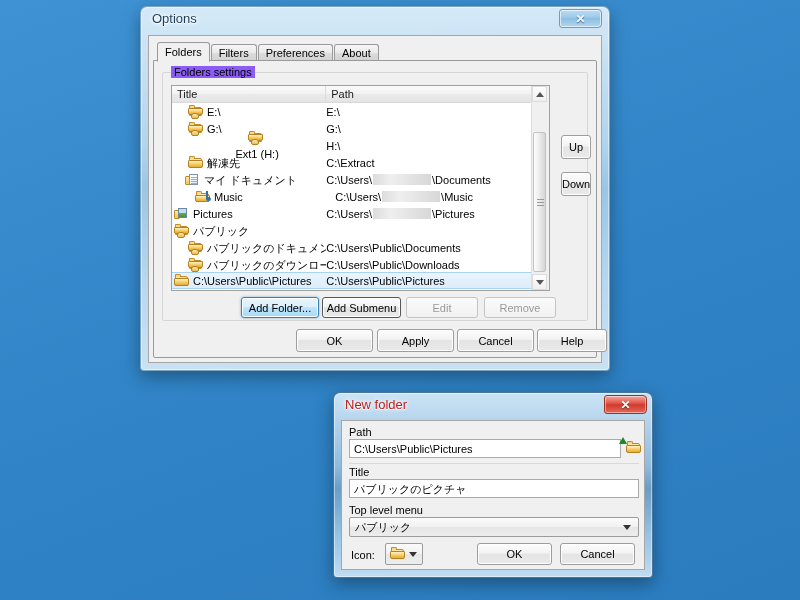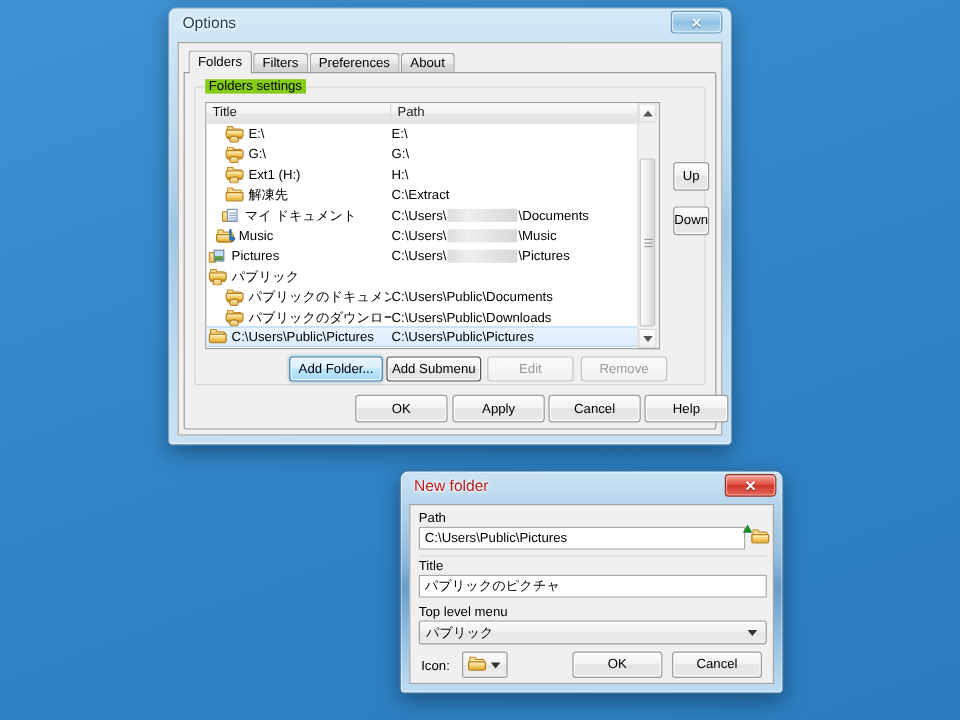--- a/index.html
+++ b/index.html
@@ -71,21 +71,21 @@
     position:relative; z-index:3; margin-bottom:-1px;
   }
   .tabpage {
     position:absolute; left:4px; right:4px; top:24px; bottom:4px;
     background:#f0f0f0; border:1px solid #9a9a9a; border-radius:0 2px 2px 2px;
   }
 
   
   .groupbox { position:absolute; border:1px solid #d6d6d6; border-radius:2px; }
   .group-title {
-    position:absolute; top:-7px; left:8px; background:#84cc16; padding:0 3px; font-size:11px; color:#000;
+    position:absolute; top:-7px; left:8px; background:#8b5cf6; padding:0 3px; font-size:11px; color:#000;
   }
 
   
   .listview {
     position:absolute; background:#fff; border:1px solid #a0a0a0; overflow:hidden;
   }
   .lv-header { display:flex; height:17px;
     background:linear-gradient(180deg,#fbfbfb 0%,#f2f2f2 50%,#eaeaea 51%,#e4e4e4 100%);
     border-bottom:1px solid #d9d9d9; }
   .lv-header .cell {
@@ -265,21 +265,21 @@
                     <span class="folder-front" style="top: 3px; height: 7px;"></span>
                     <span class="hand"></span>
                   </span>
                   <span class="lv-label">G:\</span>
                 </div>
                 <div class="lv-c2" style="width: 224px;">
                   <span class="lv-path">G:\</span>
                 </div>
               </div>
               <div class="lv-row">
-                <div class="lv-c1" style="width: 155px; padding-left: 16px;">
+                <div class="lv-c1" style="width: 155px; padding-left: 16px; flex-direction: column;">
                   <span class="ico">
                     <span class="folder-back"></span>
                     <span class="folder-tab"></span>
                     <span class="folder-front" style="top: 3px; height: 7px;"></span>
                     <span class="hand"></span>
                   </span>
                   <span class="lv-label">Ext1 (H:)</span>
                 </div>
                 <div class="lv-c2" style="width: 224px;">
                   <span class="lv-path">H:\</span>
@@ -308,21 +308,21 @@
                 </div>
                 <div class="lv-c2" style="width: 224px;">
                   <span class="lv-path">
                     <span>C:\Users\</span>
                     <span class="redact" style="width: 58px;"></span>
                     <span>\Documents</span>
                   </span>
                 </div>
               </div>
               <div class="lv-row">
-                <div class="lv-c1" style="width: 155px; padding-left: 8px;">
+                <div class="lv-c1" style="width: 155px; padding-left: 8px; margin-left: 15px;">
                   <span class="ico">
                     <span class="folder-back" style="top: 3px;"></span>
                     <span class="folder-tab" style="top: 1px;"></span>
                     <span class="folder-front" style="top: 5px; height: 7px;"></span>
                     <span class="note"></span>
                   </span>
                   <span class="lv-label">Music</span>
                 </div>
                 <div class="lv-c2" style="width: 224px;">
                   <span class="lv-path">

